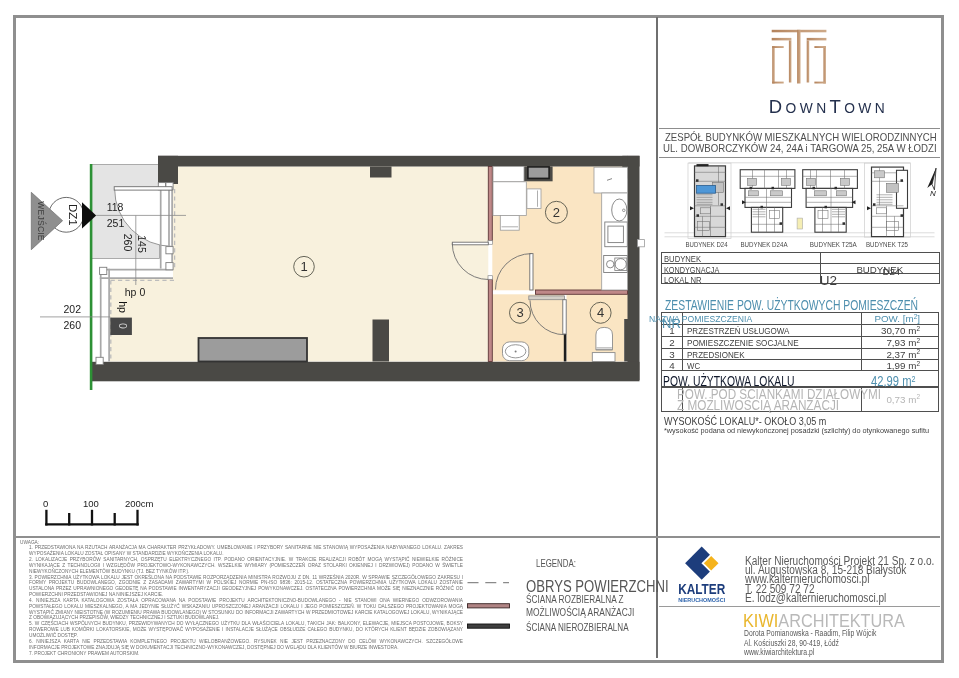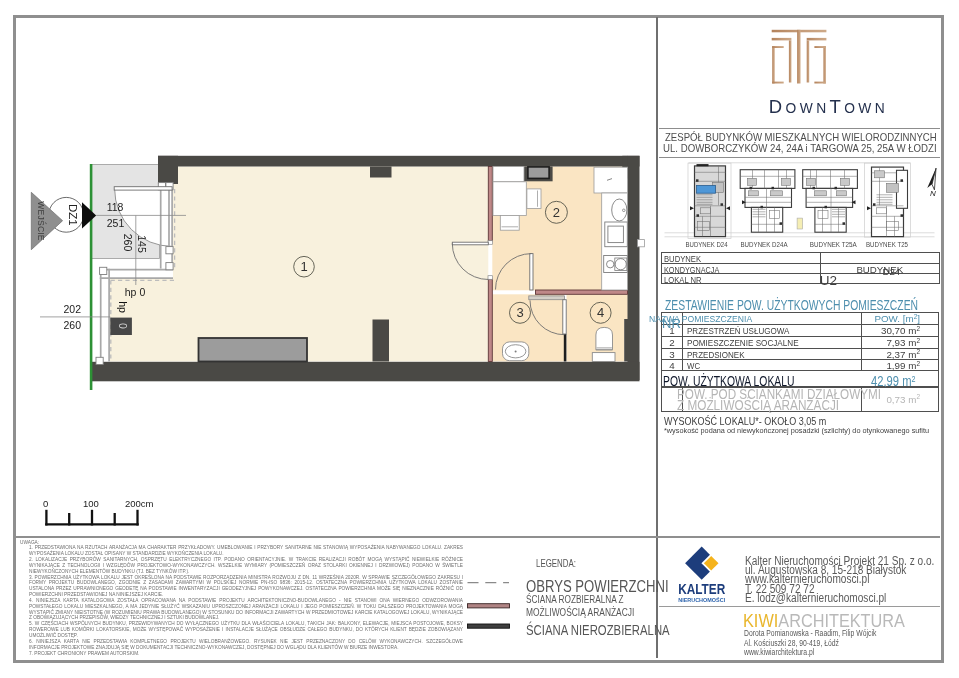--- a/index.html
+++ b/index.html
@@ -454,21 +454,21 @@
 
   <line x1="5.5" y1="7.7" x2="47" y2="7.7" stroke="#8a8a8a" stroke-width="1.2" stroke-dasharray="11 6.8"></line>
 
   <rect x="5.5" y="28.7" width="42" height="4.2" fill="#b08484" stroke="#3a2525" stroke-width="0.9"></rect>
 
   <rect x="5.5" y="49" width="42" height="4.2" fill="#3e3e3e" stroke="#111" stroke-width="0.9"></rect>
 </svg>
 
 <div class="abs" style="left:526px;top:577.5px;font-size:16px;color:#555"><span class="cond" style="transform:scaleX(.82)">OBRYS POWIERZCHNI</span></div>
 <div class="abs" style="left:526px;top:594px;font-size:10px;line-height:12.5px;color:#555"><span class="cond" style="transform:scaleX(.825)">ŚCIANA ROZBIERALNA Z</span><br><span class="cond" style="transform:scaleX(.84)">MOŻLIWOŚCIĄ ARANŻACJI</span></div>
-<div class="abs" style="left:526px;top:621.5px;font-size:14px;color:#555"><span class="cond" style="transform:scaleX(.81)">ŚCIANA NIEROZBIERALNA</span></div>
+<div class="abs" style="left:526px;top:621.5px;font-size:10px;color:#555"><span class="cond" style="transform:scaleX(.81)">ŚCIANA NIEROZBIERALNA</span></div>
 
 <svg class="abs" style="left:678px;top:545px" width="64" height="60" viewBox="0 0 64 60">
   <g>
     <polygon points="23.7,1.6 40.3,18.2 23.7,34.8 7.1,18.2" fill="#1d3d7c"></polygon>
     <polygon points="33.2,8.4 43,18.2 33.2,28 23.4,18.2" fill="#ffffff"></polygon>
     <polygon points="33.2,10.9 40.5,18.2 33.2,25.5 25.9,18.2" fill="#f5b31c"></polygon>
   </g>
   <text x="0.2" y="49.2" font-size="14" font-weight="bold" fill="#1d3d7c" textLength="47" lengthAdjust="spacingAndGlyphs">KALTER</text>
   <text x="0.2" y="56.6" font-size="5.8" font-weight="bold" fill="#2e64ad" textLength="47" lengthAdjust="spacingAndGlyphs">NIERUCHOMOŚCI</text>
 </svg>

